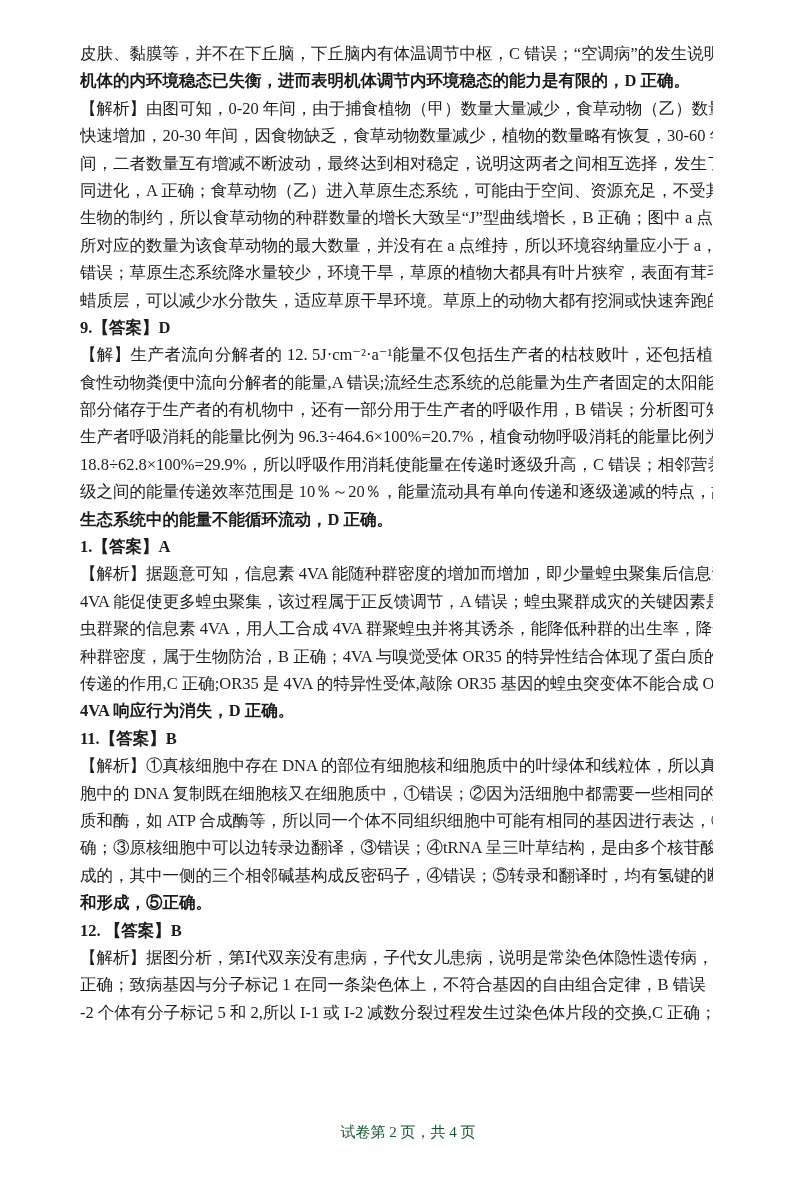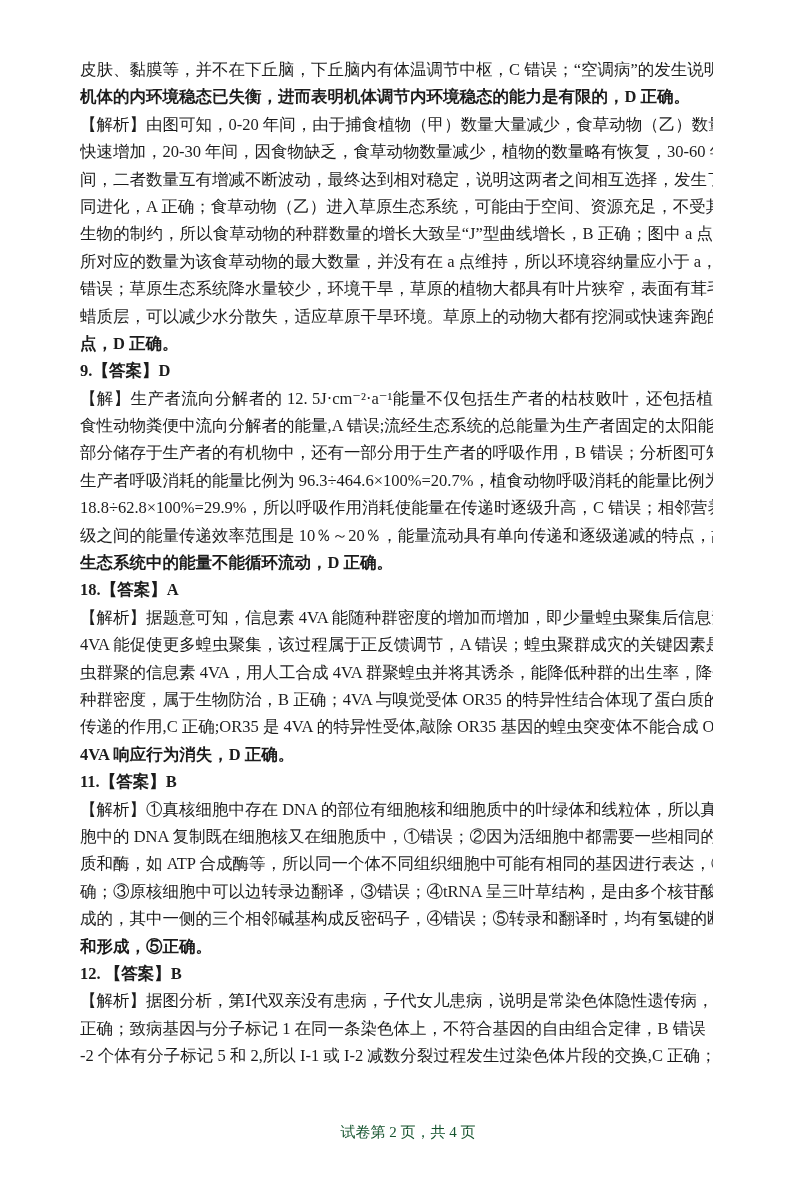--- a/index.html
+++ b/index.html
@@ -12,21 +12,21 @@
     width: 800px;
     height: 1197px;
     background: #ffffff;
     color: #1c1c1c;
     font-family: "Liberation Serif", "DejaVu Serif", serif;
     overflow: hidden;
   }
   .content {
     position: absolute;
     left: 80px;
-    top: 56px;
+    top: 40px;
     width: 633px;
   }
   .line {
     font-size: 16.5px;
     line-height: 27.4px;
     height: 27.4px;
     white-space: nowrap;
     text-align: justify;
     text-align-last: justify;
     text-justify: inter-character;
@@ -57,30 +57,29 @@
       <div class="line">皮肤、黏膜等，并不在下丘脑，下丘脑内有体温调节中枢，C 错误；“空调病”的发生说明</div>
       <div class="line end">机体的内环境稳态已失衡，进而表明机体调节内环境稳态的能力是有限的，D 正确。</div>
       <div class="line">【解析】由图可知，0-20 年间，由于捕食植物（甲）数量大量减少，食草动物（乙）数量</div>
       <div class="line">快速增加，20-30 年间，因食物缺乏，食草动物数量减少，植物的数量略有恢复，30-60 年</div>
       <div class="line">间，二者数量互有增减不断波动，最终达到相对稳定，说明这两者之间相互选择，发生了协</div>
       <div class="line">同进化，A 正确；食草动物（乙）进入草原生态系统，可能由于空间、资源充足，不受其他</div>
       <div class="line">生物的制约，所以食草动物的种群数量的增长大致呈“J”型曲线增长，B 正确；图中 a 点</div>
       <div class="line">所对应的数量为该食草动物的最大数量，并没有在 a 点维持，所以环境容纳量应小于 a，C</div>
       <div class="line">错误；草原生态系统降水量较少，环境干旱，草原的植物大都具有叶片狭窄，表面有茸毛或</div>
       <div class="line">蜡质层，可以减少水分散失，适应草原干旱环境。草原上的动物大都有挖洞或快速奔跑的特</div>
-      <div class="line end">点，D 正确。</div>
       <div class="line end">9.【答案】D</div>
       <div class="line">【解】生产者流向分解者的 12. 5J·cm⁻²·a⁻¹能量不仅包括生产者的枯枝败叶，还包括植</div>
       <div class="line">食性动物粪便中流向分解者的能量,A 错误;流经生态系统的总能量为生产者固定的太阳能，</div>
       <div class="line">部分储存于生产者的有机物中，还有一部分用于生产者的呼吸作用，B 错误；分析图可知，</div>
       <div class="line">生产者呼吸消耗的能量比例为 96.3÷464.6×100%=20.7%，植食动物呼吸消耗的能量比例为</div>
       <div class="line">18.8÷62.8×100%=29.9%，所以呼吸作用消耗使能量在传递时逐级升高，C 错误；相邻营养</div>
       <div class="line">级之间的能量传递效率范围是 10％～20％，能量流动具有单向传递和逐级递减的特点，故</div>
       <div class="line end">生态系统中的能量不能循环流动，D 正确。</div>
-      <div class="line end">18.【答案】A</div>
+      <div class="line end">1.【答案】A</div>
       <div class="line">【解析】据题意可知，信息素 4VA 能随种群密度的增加而增加，即少量蝗虫聚集后信息素</div>
       <div class="line">4VA 能促使更多蝗虫聚集，该过程属于正反馈调节，A 错误；蝗虫聚群成灾的关键因素是蝗</div>
       <div class="line">虫群聚的信息素 4VA，用人工合成 4VA 群聚蝗虫并将其诱杀，能降低种群的出生率，降低其</div>
       <div class="line">种群密度，属于生物防治，B 正确；4VA 与嗅觉受体 OR35 的特异性结合体现了蛋白质的信息</div>
       <div class="line">传递的作用,C 正确;OR35 是 4VA 的特异性受体,敲除 OR35 基因的蝗虫突变体不能合成 OR35，</div>
       <div class="line end">4VA 响应行为消失，D 正确。</div>
       <div class="line end">11.【答案】B</div>
       <div class="line">【解析】①真核细胞中存在 DNA 的部位有细胞核和细胞质中的叶绿体和线粒体，所以真核细</div>
       <div class="line">胞中的 DNA 复制既在细胞核又在细胞质中，①错误；②因为活细胞中都需要一些相同的蛋白</div>
       <div class="line">质和酶，如 ATP 合成酶等，所以同一个体不同组织细胞中可能有相同的基因进行表达，②正</div>

